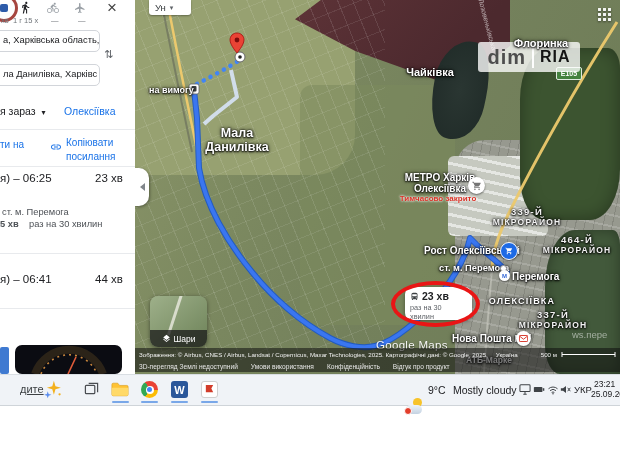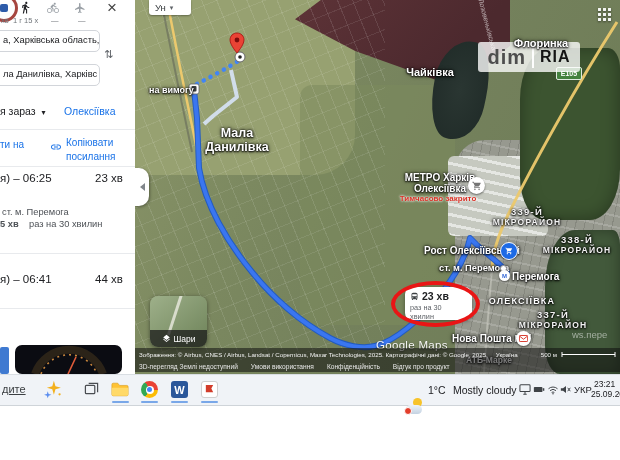--- a/index.html
+++ b/index.html
@@ -171,21 +171,21 @@
     <svg class="icn" width="10" height="10" viewBox="0 0 24 24">
         <path fill="#757575" d="M7 18c-1.1 0-1.99.9-1.99 2S5.9 22 7 22s2-.9 2-2-.9-2-2-2zM1 2v2h2l3.6 7.59-1.35 2.45c-.16.28-.25.61-.25.96 0 1.1.9 2 2 2h12v-2H7.42c-.14 0-.25-.11-.25-.25l.03-.12.9-1.63h7.45c.75 0 1.41-.41 1.75-1.03l3.58-6.49c.08-.14.12-.31.12-.49 0-.55-.45-1-1-1H5.21l-.94-2H1zm16 16c-1.1 0-1.99.9-1.99 2s.89 2 1.99 2 2-.9 2-2-.9-2-2-2z"></path>
       </svg>
   </div>
 
   <div class="lbl ctr dist" style="left:527px;top:207px;">
     <div>339-Й</div>
     <div>МІКРОРАЙОН</div>
   </div>
   <div class="lbl ctr dist" style="left:577px;top:235px;">
-    <div>338-Й</div>
+    <div>464-Й</div>
     <div>МІКРОРАЙОН</div>
   </div>
   <div class="lbl ctr dist" style="left:553px;top:310px;">
     <div>337-Й</div>
     <div>МІКРОРАЙОН</div>
   </div>
 
   <div class="lbl" style="left:424px;top:245px;font-size:10px;">Рост Олексіївський</div>
   <div class="poi-circle" style="left:500px;top:242px;width:16px;height:16px;background:#1d6ae5;border:1.5px solid #fff;">
     <svg class="icn" width="8" height="8" viewBox="0 0 24 24">
@@ -333,21 +333,21 @@
     <div class="thumb-photo">
       <svg width="107" height="29" viewBox="0 0 107 29">
         <path d="M20 29 A36 36 0 0 1 88 29" fill="none" stroke="#2b2318" stroke-width="8"></path>
         <path d="M26 29 A30 30 0 0 1 82 29" fill="none" stroke="#c8863c" stroke-width="1.6" stroke-dasharray="2 4"></path>
         <line x1="53" y1="29" x2="61" y2="12" stroke="#e05c3a" stroke-width="1.6"></line>
       </svg>
     </div>
   </div>
 
   <div class="taskbar">
-    <div class="tb" style="left:2px;top:8px;font-size:11px;color:#3c4043;text-decoration:underline;">дите</div>
+    <div class="tb" style="left:20px;top:8px;font-size:11px;color:#3c4043;text-decoration:underline;">дите</div>
     <div class="tb" style="left:42px;top:4px;">
       <svg class="icn" width="22" height="21" viewBox="0 0 24 24">
           <path d="M13 2l1.8 6.2L21 10l-6.2 1.8L13 18l-1.8-6.2L5 10l6.2-1.8z" fill="#f3b01c"></path>
           <path d="M6 14l1 3.2 3.2.8L7 19l-1 3-1-3-3.2-1L5 17.2z" fill="#5b8def"></path>
           <circle cx="19.5" cy="17.5" r="1.3" fill="#f3b01c"></circle>
         </svg>
     </div>
     <div class="tb" style="left:84px;top:7px;">
       <svg class="icn" width="15" height="15" viewBox="0 0 16 16">
           <rect x="1.5" y="3.5" width="10" height="9" rx="1" fill="none" stroke="#4a4d52" stroke-width="1.3"></rect>
@@ -370,21 +370,21 @@
     <div class="ul" style="left:112px;"></div>
     <div class="ul" style="left:141px;"></div>
     <div class="ul" style="left:171px;"></div>
     <div class="ul" style="left:201px;"></div>
 
     <div class="tb wicon" style="left:406px;top:6px;">
       <span class="wsun"></span>
       <span class="wcloud"></span>
       <span class="wbadge"></span>
     </div>
-    <div class="tb" style="left:428px;top:9px;font-size:10.5px;color:#202124;">1°C</div>
+    <div class="tb" style="left:428px;top:9px;font-size:10.5px;color:#202124;">9°C</div>
     <div class="tb" style="left:453px;top:9px;font-size:10.5px;color:#202124;">Mostly cloudy</div>
 
     <div class="tb" style="left:519px;top:9px;">
       <svg class="icn" width="12" height="11" viewBox="0 0 14 13">
           <rect x="1" y="1" width="12" height="8" rx="1" fill="none" stroke="#3f4347" stroke-width="1.2"></rect>
           <path d="M5 12h4M7 9v3" stroke="#3f4347" stroke-width="1.2"></path>
         </svg>
     </div>
     <div class="tb" style="left:533px;top:10px;">
       <svg class="icn" width="12" height="9" viewBox="0 0 14 10">

